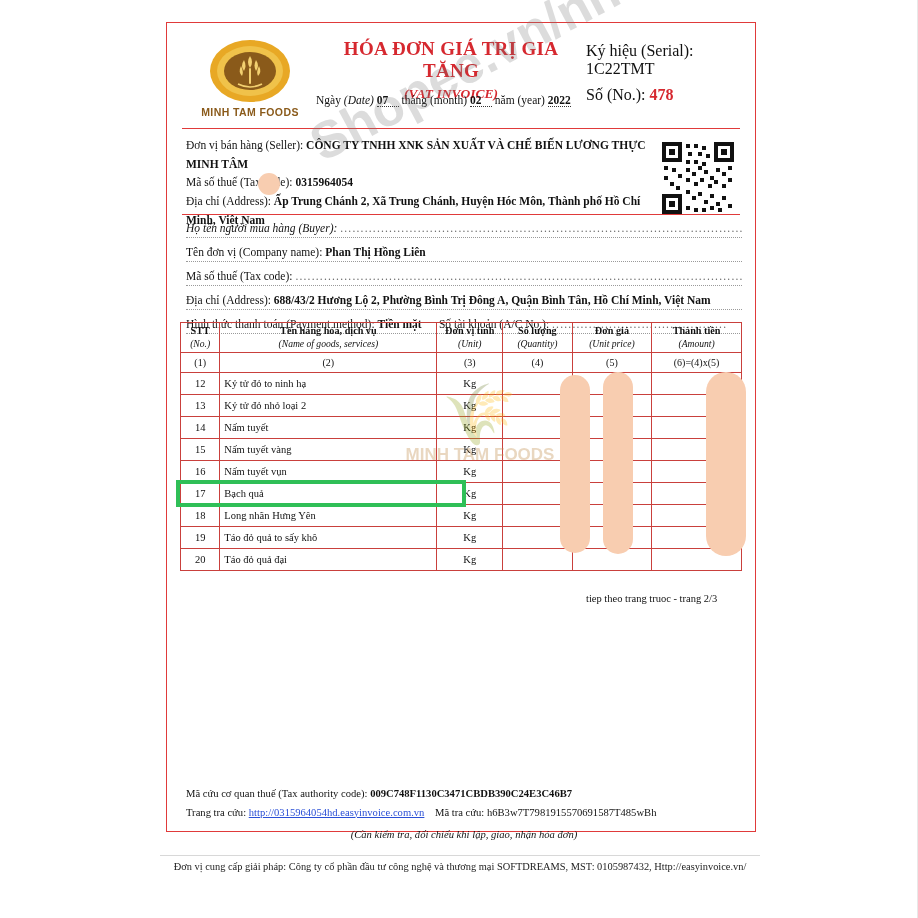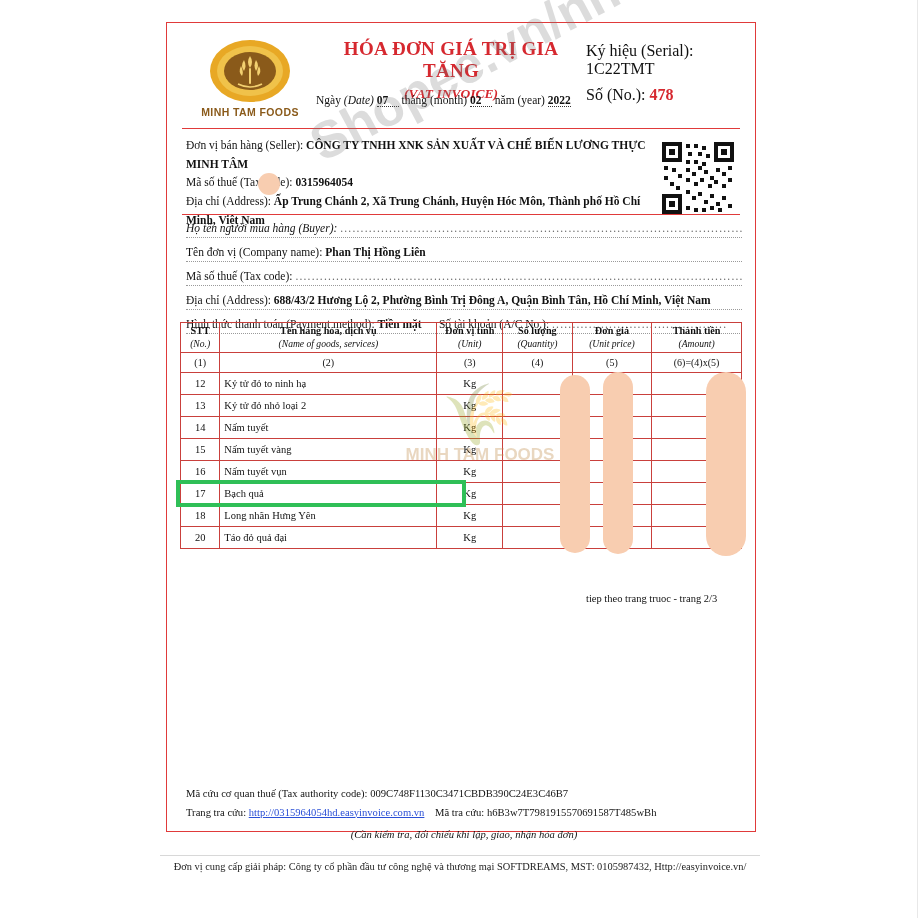--- a/index.html
+++ b/index.html
@@ -247,21 +247,21 @@
   
   .footer {
     position: absolute;
     left: 20px;
     top: 763px;
     width: 556px;
     font-size: 10.6px;
     color: #111;
     line-height: 1.75;
   }
-  .footer .b { font-weight: normal; }
+  .footer .b { font-weight: bold; }
   .footer a { color: #2a4fd6; text-decoration: underline; margin-top: 20px; }
   .footer .center { text-align: center; font-style: italic; display: block; margin-top: 4px; }
 
   .bottom-rule {
     position: absolute;
     left: 160px;
     top: 855px;
     width: 600px;
     border-top: 1px solid #d8d8d8;
   }
@@ -558,20 +558,28 @@
         </tr>
         <tr>
           <td class="c-no">18</td>
           <td class="c-name">Long nhãn Hưng Yên</td>
           <td class="c-unit">Kg</td>
           <td class="c-qty"></td>
           <td class="c-price"></td>
           <td class="c-amt"></td>
         </tr>
         <tr>
+          <td class="c-no">19</td>
+          <td class="c-name">Táo đỏ quả to sấy khô</td>
+          <td class="c-unit">Kg</td>
+          <td class="c-qty"></td>
+          <td class="c-price"></td>
+          <td class="c-amt"></td>
+        </tr>
+        <tr>
           <td class="c-no">20</td>
           <td class="c-name">Táo đỏ quả đại</td>
           <td class="c-unit">Kg</td>
           <td class="c-qty"></td>
           <td class="c-price"></td>
           <td class="c-amt"></td>
         </tr>
       </tbody>
     </table>
 

